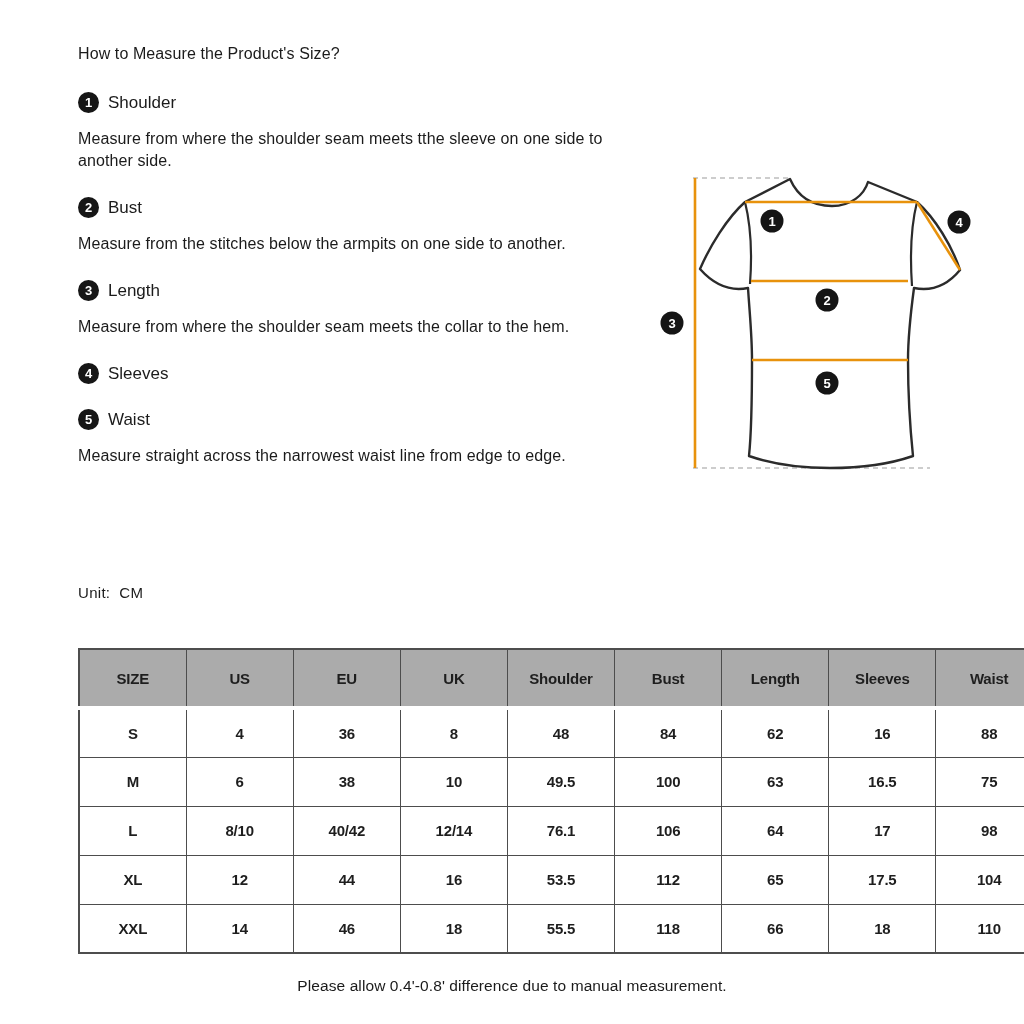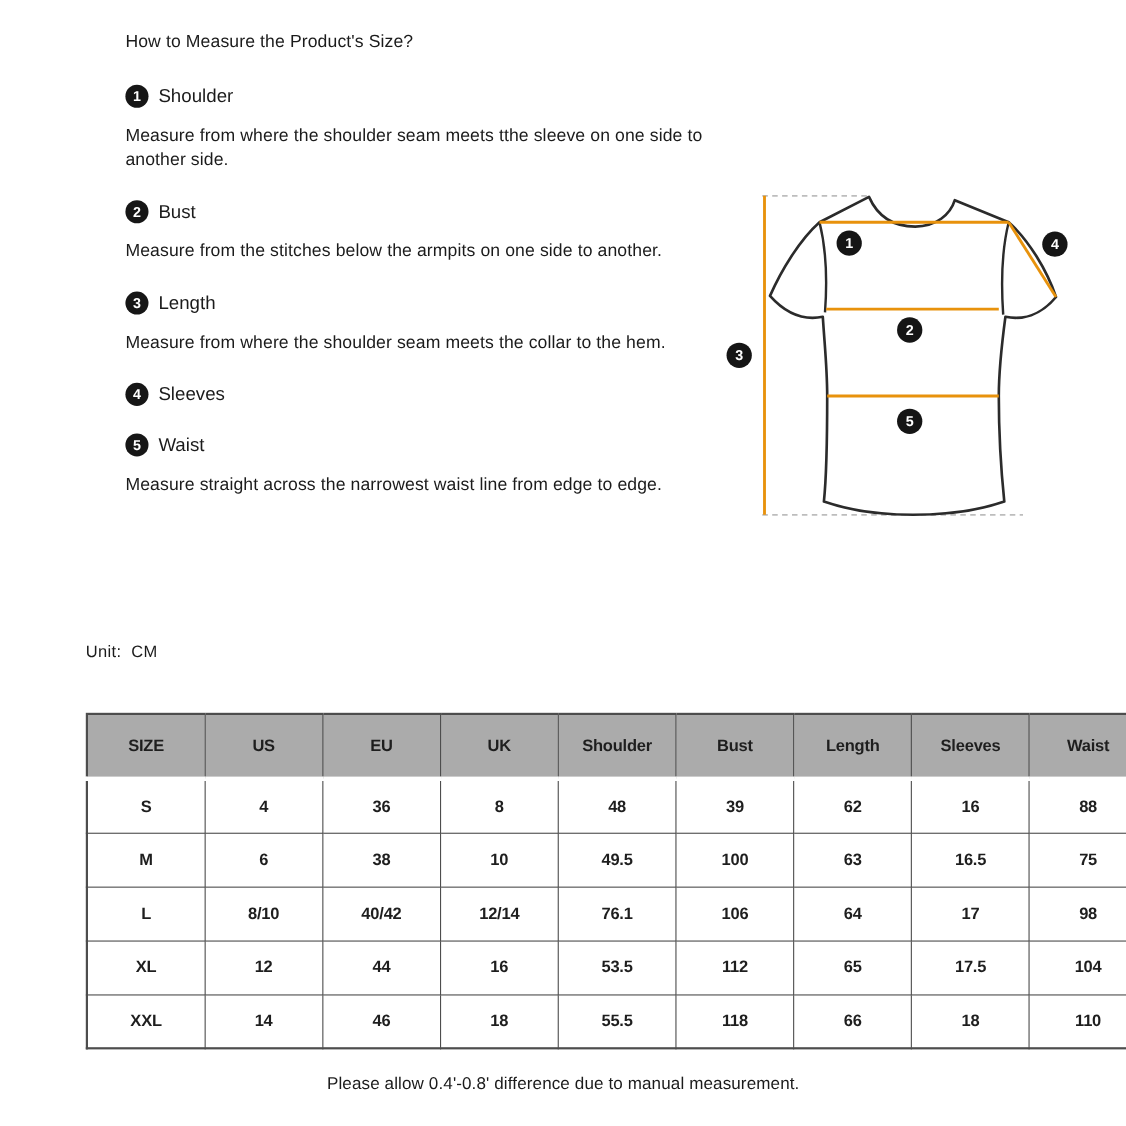--- a/index.html
+++ b/index.html
@@ -1,21 +1,21 @@
 <!DOCTYPE html>
 <html><head>
 <meta charset="utf-8">
 <style>
   * { margin:0; padding:0; box-sizing:border-box; }
   html,body { width:1024px; height:1024px; background:#ffffff; overflow:hidden;
               font-family:"Liberation Sans","DejaVu Sans",sans-serif; color:#1b1b1b; }
   .page { position:relative; width:1024px; height:1024px; background:#fff; }
 
   
-  .left-col { position:absolute; left:78px; top:30px; width:528px;margin-left:36px; }
+  .left-col { position:absolute; left:78px; top:45px; width:528px; }
   .page-title { font-size:16px; font-weight:400; letter-spacing:.1px; margin-bottom:29px; }
   .section { margin-bottom:25px; }
   .section-head { display:flex; align-items:center; margin-bottom:15px; }
   .num-badge { width:21px; height:21px; border-radius:50%; background:#161616; color:#fff;
                font-size:13px; font-weight:700; display:inline-flex; align-items:center;
                justify-content:center; margin-right:9px; flex:0 0 auto; }
   .section-label { font-size:17px; font-weight:400; }
   .section-desc { font-size:16px; line-height:22px; letter-spacing:.1px; }
 
   
@@ -157,21 +157,21 @@
           <th>Waist</th>
         </tr>
     </thead>
     <tbody id="table-body">
         <tr>
           <td>S</td>
           <td>4</td>
           <td>36</td>
           <td>8</td>
           <td>48</td>
-          <td>39</td>
+          <td>84</td>
           <td>62</td>
           <td>16</td>
           <td>88</td>
         </tr>
         <tr>
           <td>M</td>
           <td>6</td>
           <td>38</td>
           <td>10</td>
           <td>49.5</td>

